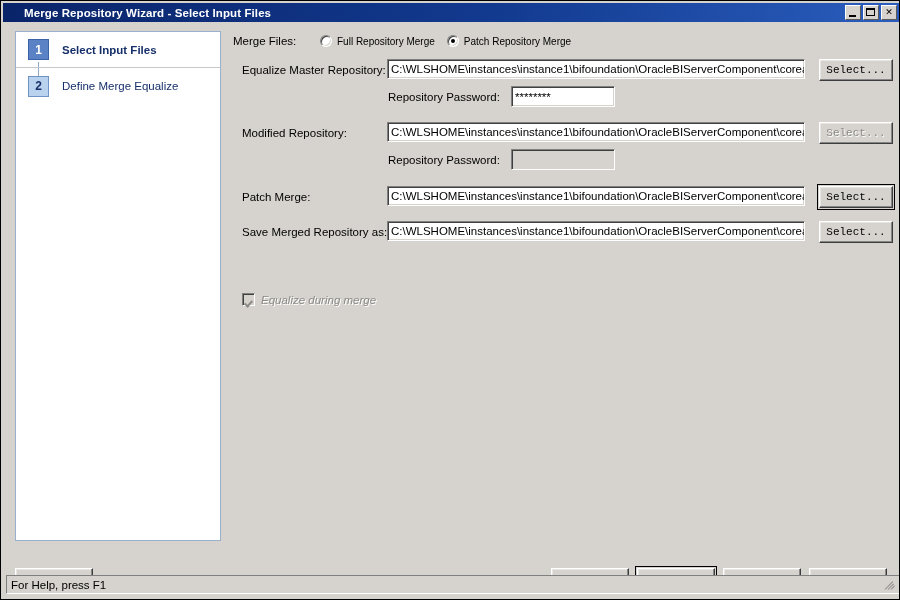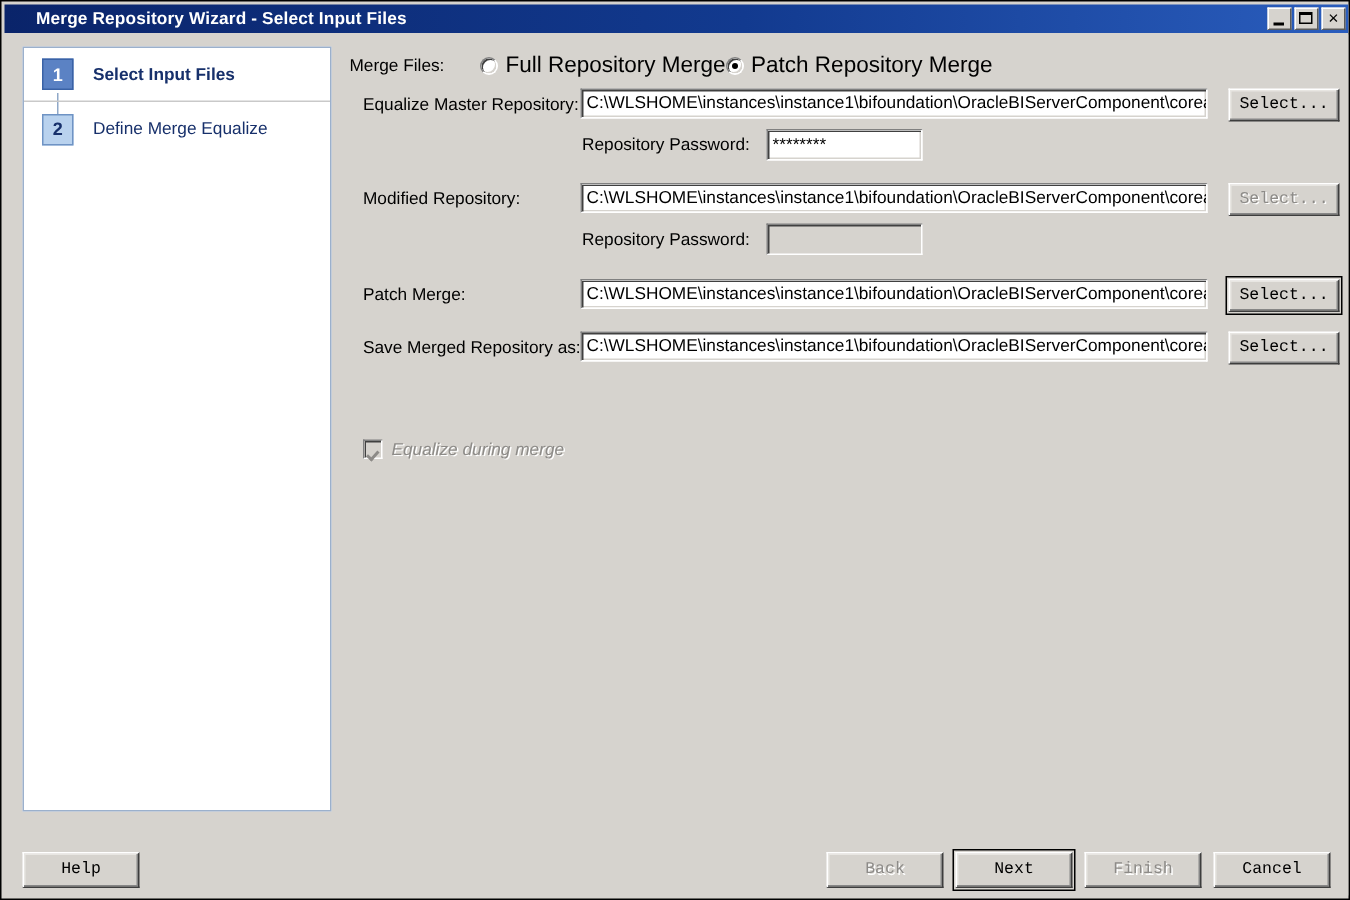--- a/index.html
+++ b/index.html
@@ -244,21 +244,21 @@
     flex: none;
   }
   .radio-dot.checked::after {
     content: "";
     position: absolute;
     left: 3px; top: 3px;
     width: 4px; height: 4px;
     border-radius: 50%;
     background: #000000;
   }
-  .radio-text { margin-left: 5px; font-size: 15px; }
+  .radio-text { margin-left: 5px; font-size: 10px; }
 
   
   #equalize-row {
     position: absolute;
     left: 9px; top: 262px;
     display: flex;
     align-items: center;
   }
   .checkbox-box {
     width: 13px; height: 13px;
@@ -363,21 +363,21 @@
     <div class="btn" id="help-button">Help</div>
 
     <div id="form">
 
       <div id="merge-type-row">
         <div class="form-label" style="position:relative; width:80px;">Merge Files:</div>
         <div class="radio-item" style="margin-left:7px;">
           <span class="radio-dot"></span>
           <span class="radio-text">Full Repository Merge</span>
         </div>
-        <div class="radio-item" style="margin-left:0;">
+        <div class="radio-item" style="margin-left:12px;">
           <span class="radio-dot checked"></span>
           <span class="radio-text">Patch Repository Merge</span>
         </div>
       </div>
 
       <div class="form-label" style="left:9px; top:33px;">Equalize Master Repository:</div>
       <div class="textbox" style="left:154px; top:28px; width:418px; height:20px;">C:\WLSHOME\instances\instance1\bifoundation\OracleBIServerComponent\coreappl</div>
       <div class="btn select-btn" style="left:586px; top:28px;">Select...</div>
 
       <div class="form-label" style="left:155px; top:60px;">Repository Password:</div>
@@ -404,15 +404,23 @@
       </div>
     </div>
 
     <div id="nav-buttons">
       <div class="btn nav-btn btn-disabled">Back</div>
       <div class="btn nav-btn btn-default">Next</div>
       <div class="btn nav-btn btn-disabled">Finish</div>
       <div class="btn nav-btn">Cancel</div>
     </div>
 
+    <div id="statusbar">
+      <div id="status-text">For Help, press F1</div>
+      <div id="resize-grip">
+        <div class="grip-line" style="left:8px; top:11px; width:5px; transform:rotate(-45deg);"></div>
+        <div class="grip-line" style="left:5px; top:11px; width:8px; transform:rotate(-45deg);"></div>
+        <div class="grip-line" style="left:2px; top:11px; width:11px; transform:rotate(-45deg);"></div>
+      </div>
+    </div>
 
   </div>
 </div>
 
 </body></html>

